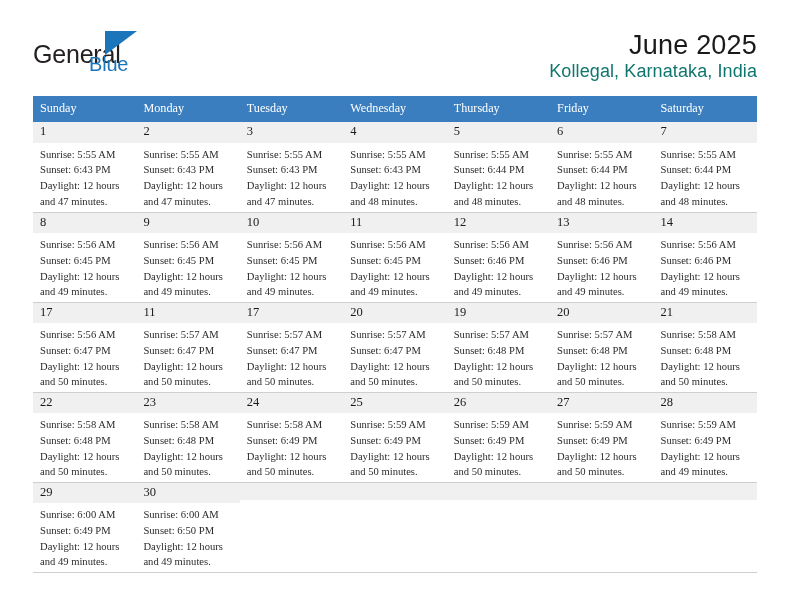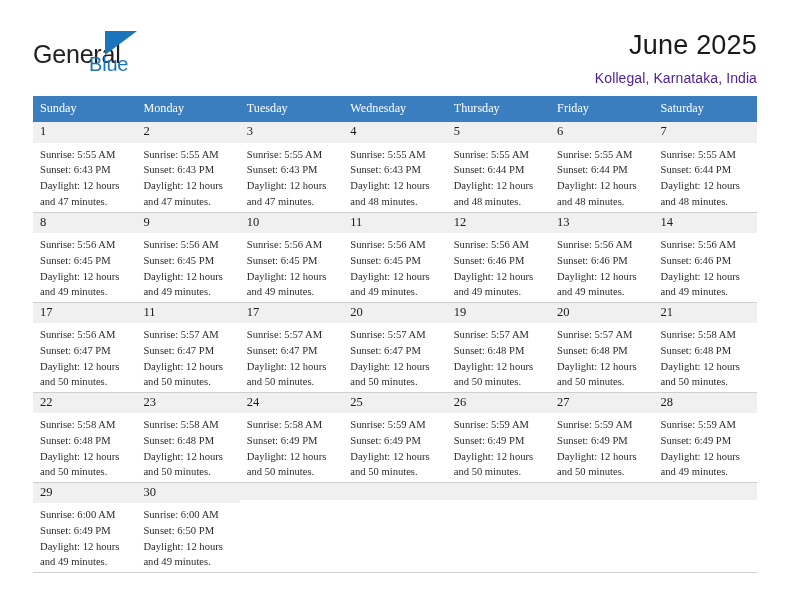--- a/index.html
+++ b/index.html
@@ -69,23 +69,23 @@
     padding-top: 2px;
   }
   .cal-title {
     font-size: 27px;
     font-weight: normal;
     color: #1a1a1a;
     line-height: 1.15;
     letter-spacing: 0.2px;
   }
   .cal-subtitle {
-    font-size: 14px;
-    color: #4c1d95;
-    margin-top: 9px;
+    font-size: 18px;
+    color: #0f766e;
+    margin-top: 0;
     letter-spacing: 0.1px;
   }
 
   
   .cal-wrap {
     padding: 0 35px 0 33px;
     box-sizing: border-box;
   }
   table.calendar {
     width: 724px;

